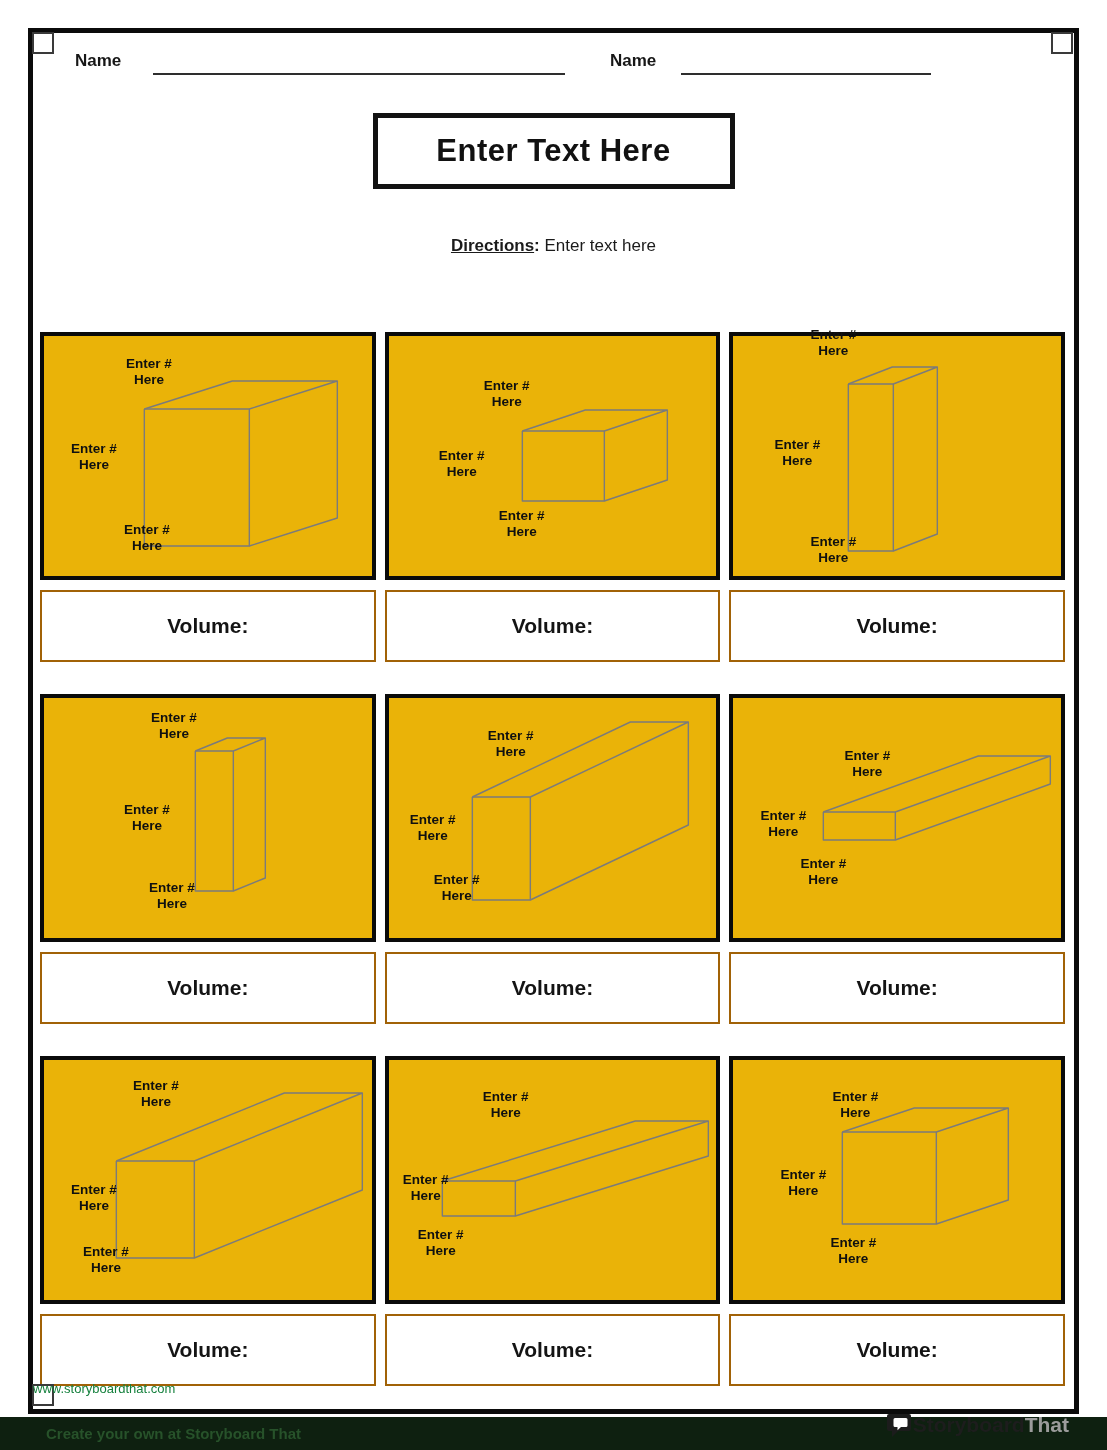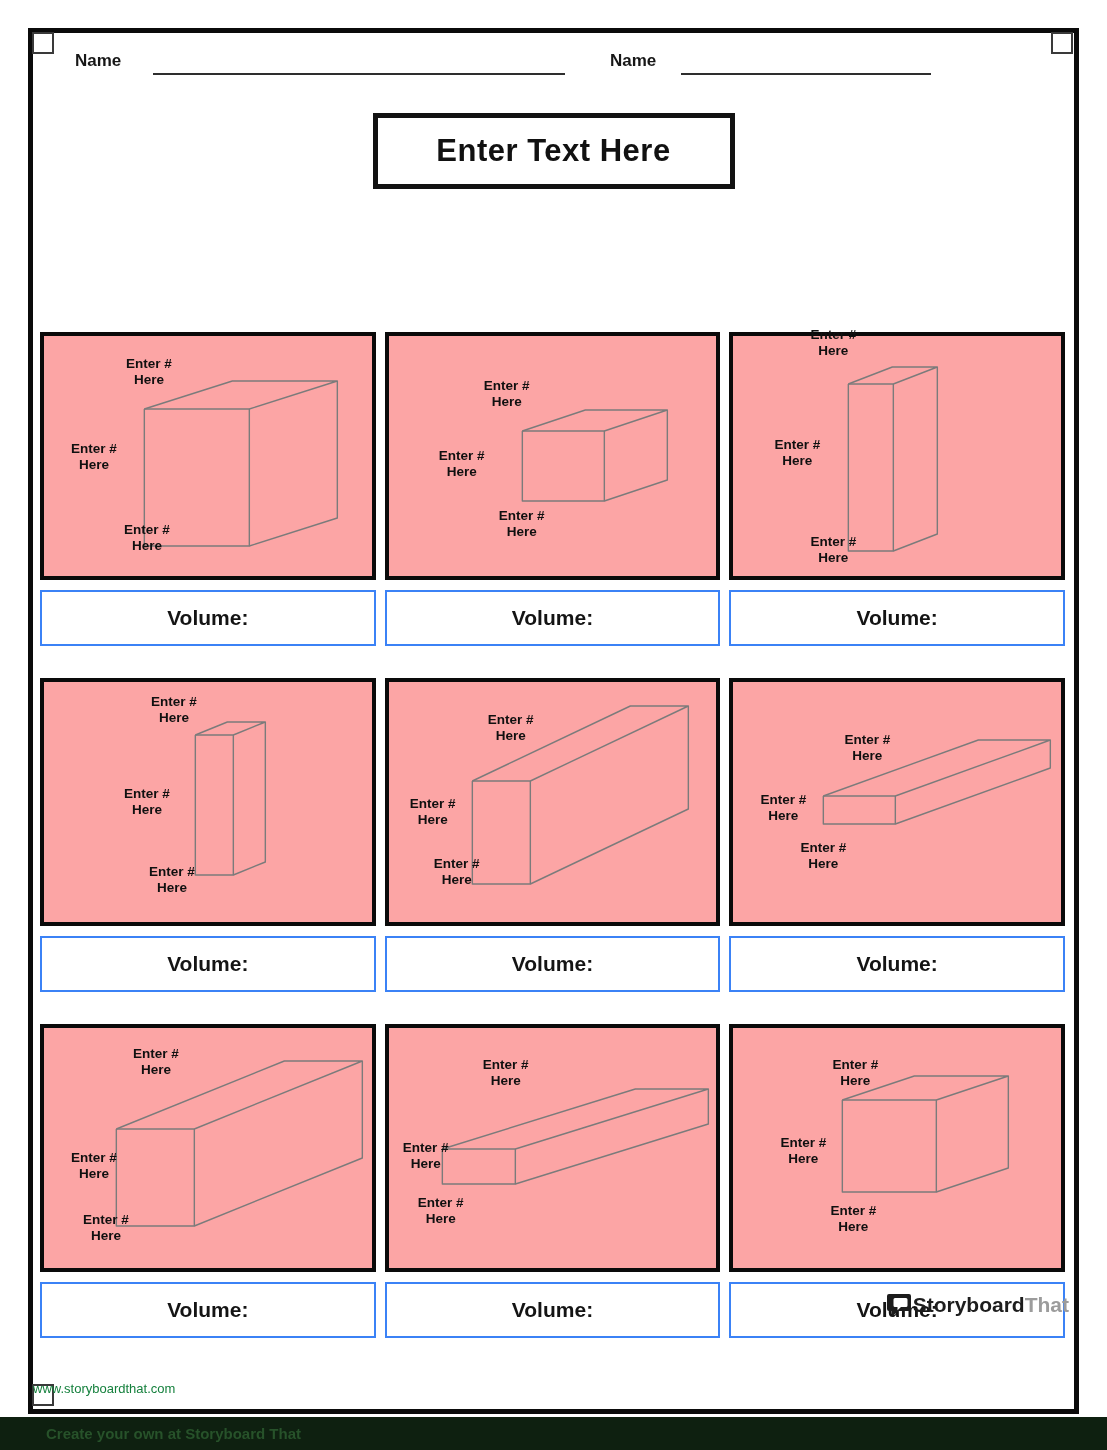--- a/index.html
+++ b/index.html
@@ -34,34 +34,34 @@
   .directions { position:absolute; top:203px; left:0; width:100%; text-align:center;
                 font-size:17px; color:#1b1b1b; }
   .directions .dir-label { font-weight:bold; text-decoration:underline; }
   .directions .dir-sep { font-weight:bold; }
 
   
   .grid { position:absolute; left:7px; top:299px; width:1025px;
           display:grid; grid-template-columns:1fr 1fr 1fr; column-gap:9px; row-gap:32px; }
 
   .problem { display:flex; flex-direction:column; }
-  .cell { position:relative; height:248px; border:4px solid #0a0a0a; background:#fca5a5; overflow:visible; }
+  .cell { position:relative; height:248px; border:4px solid #0a0a0a; background:#eab308; overflow:visible; }
   .cell svg.prism { position:absolute; left:0; top:0; width:100%; height:100%; overflow:visible; }
   svg.prism polyline { fill:none; stroke:#7b7b7b; stroke-width:1.4; stroke-linejoin:round; }
 
   .lbl { position:absolute; transform:translateX(-50%); width:66px; text-align:center;
          font-size:13.5px; font-weight:bold; line-height:1.22; color:#101010; z-index:2; }
 
-  .volume-box { margin-top:10px; height:56px; border:2px solid #3b82f6; background:#fff;
+  .volume-box { margin-top:10px; height:72px; border:2px solid #a16207; background:#fff;
                 display:flex; align-items:center; justify-content:center; }
   .volume-label { font-size:21px; font-weight:bold; color:#141414; }
 
   
   .site-url { position:absolute; left:33px; top:1381px; font-size:13px; font-weight:normal; color:#15803d; z-index:6; }
-  .logo { position:absolute; right:38px; top:1292px; display:flex; align-items:center; gap:0; z-index:6; }
+  .logo { position:absolute; right:38px; top:1412px; display:flex; align-items:center; gap:0; z-index:6; }
   .logo-text { font-size:21px; }
   .logo-text .bold { font-weight:bold; color:#1d1d1d; }
   .logo-text .light { font-weight:bold; color:#9c9c9c; }
 
   .bottom-bar { position:absolute; left:0; top:1417px; width:100%; height:33px; background:#0e2010; }
   .bottom-bar span { display:block; padding-left:46px; line-height:33px;
                      font-size:15px; font-weight:bold; color:#27522a; }
 </style>
 </head>
 <body>
@@ -72,20 +72,23 @@
 
     <span class="hdr-label name-label">Name</span>
     <div class="write-line name-line"></div>
     <span class="hdr-label date-label">Name</span>
     <div class="write-line date-line"></div>
 
     <div class="title-box">
       <h1>Enter Text Here</h1>
     </div>
 
+    <div class="directions">
+      <span class="dir-label">Directions</span><span class="dir-sep">: </span><span>Enter text here</span>
+    </div>
 
     <div class="grid">
 
       <div class="problem">
         <div class="cell">
           <svg class="prism" viewBox="0 0 327 240">
               <polyline points="100,73 205,73 205,210 100,210 100,73"></polyline>
               <polyline points="100,73 188,45 293,45 205,73"></polyline>
               <polyline points="293,45 293,182 205,210"></polyline>
             </svg>

